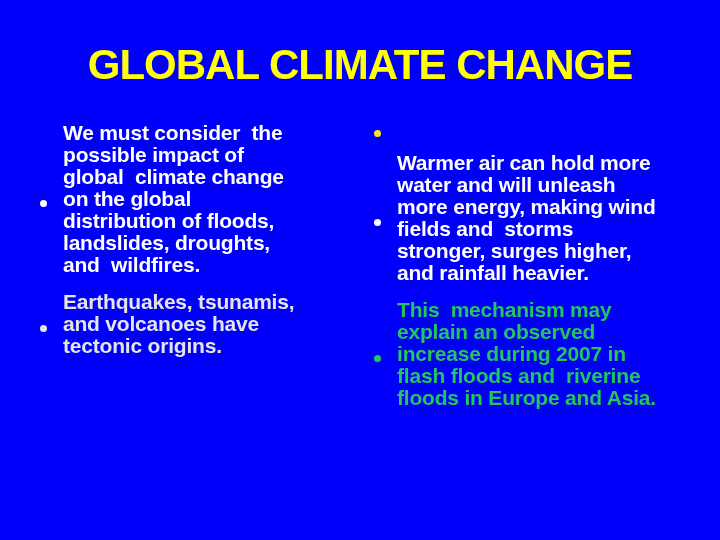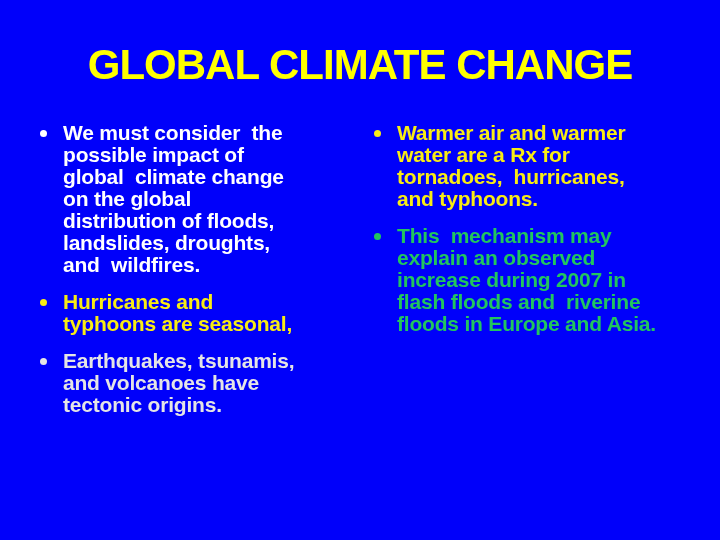--- a/index.html
+++ b/index.html
@@ -28,21 +28,21 @@
     white-space: pre;
   }
   .column {
     position: absolute;
     top: 122px;
   }
   .column-left  { left: 38px;  width: 330px; }
   .column-right { left: 372px; width: 345px; }
   .bullet-item {
     display: flex;
-    align-items: flex-start;
+    align-items: center;
     margin-bottom: 15px;
   }
   .bullet-dot {
     flex: none;
     width: 7px;
     height: 7px;
     border-radius: 50%;
     background: currentColor;
     margin: 8px 0 0 2px;
   }
@@ -66,40 +66,40 @@
     <div class="bullet-item" style="color: rgb(255, 255, 255);">
       <span class="bullet-dot"></span>
       <span class="bullet-text">We must consider  the
 possible impact of
 global  climate change
 on the global
 distribution of floods,
 landslides, droughts,
 and  wildfires.</span>
     </div>
-    <div class="bullet-item" style="color: rgb(248, 236, 20);">
-      <span class="bullet-dot"></span>
-      <span class="bullet-text">Hurricanes and
-typhoons are seasonal,</span>
-    </div>
     <div class="bullet-item" style="color: #e5e5e5;">
       <span class="bullet-dot"></span>
       <span class="bullet-text">Earthquakes, tsunamis,
 and volcanoes have
 tectonic origins.</span>
     </div>
   </div>
 
   <div class="column column-right">
     <div class="bullet-item" style="color: rgb(248, 236, 20);">
       <span class="bullet-dot"></span>
-      <span class="bullet-text">Warmer air and warmer
-water are a Rx for
-tornadoes,  hurricanes,
-and typhoons.</span>
+    </div>
+    <div class="bullet-item" style="color: rgb(255, 255, 255);">
+      <span class="bullet-dot"></span>
+      <span class="bullet-text">Warmer air can hold more
+water and will unleash
+more energy, making wind
+fields and  storms
+stronger, surges higher,
+and rainfall heavier.</span>
     </div>
     <div class="bullet-item" style="color: #22c55e;">
       <span class="bullet-dot"></span>
       <span class="bullet-text">This  mechanism may
 explain an observed
 increase during 2007 in
 flash floods and  riverine
 floods in Europe and Asia.</span>
     </div>
   </div>

